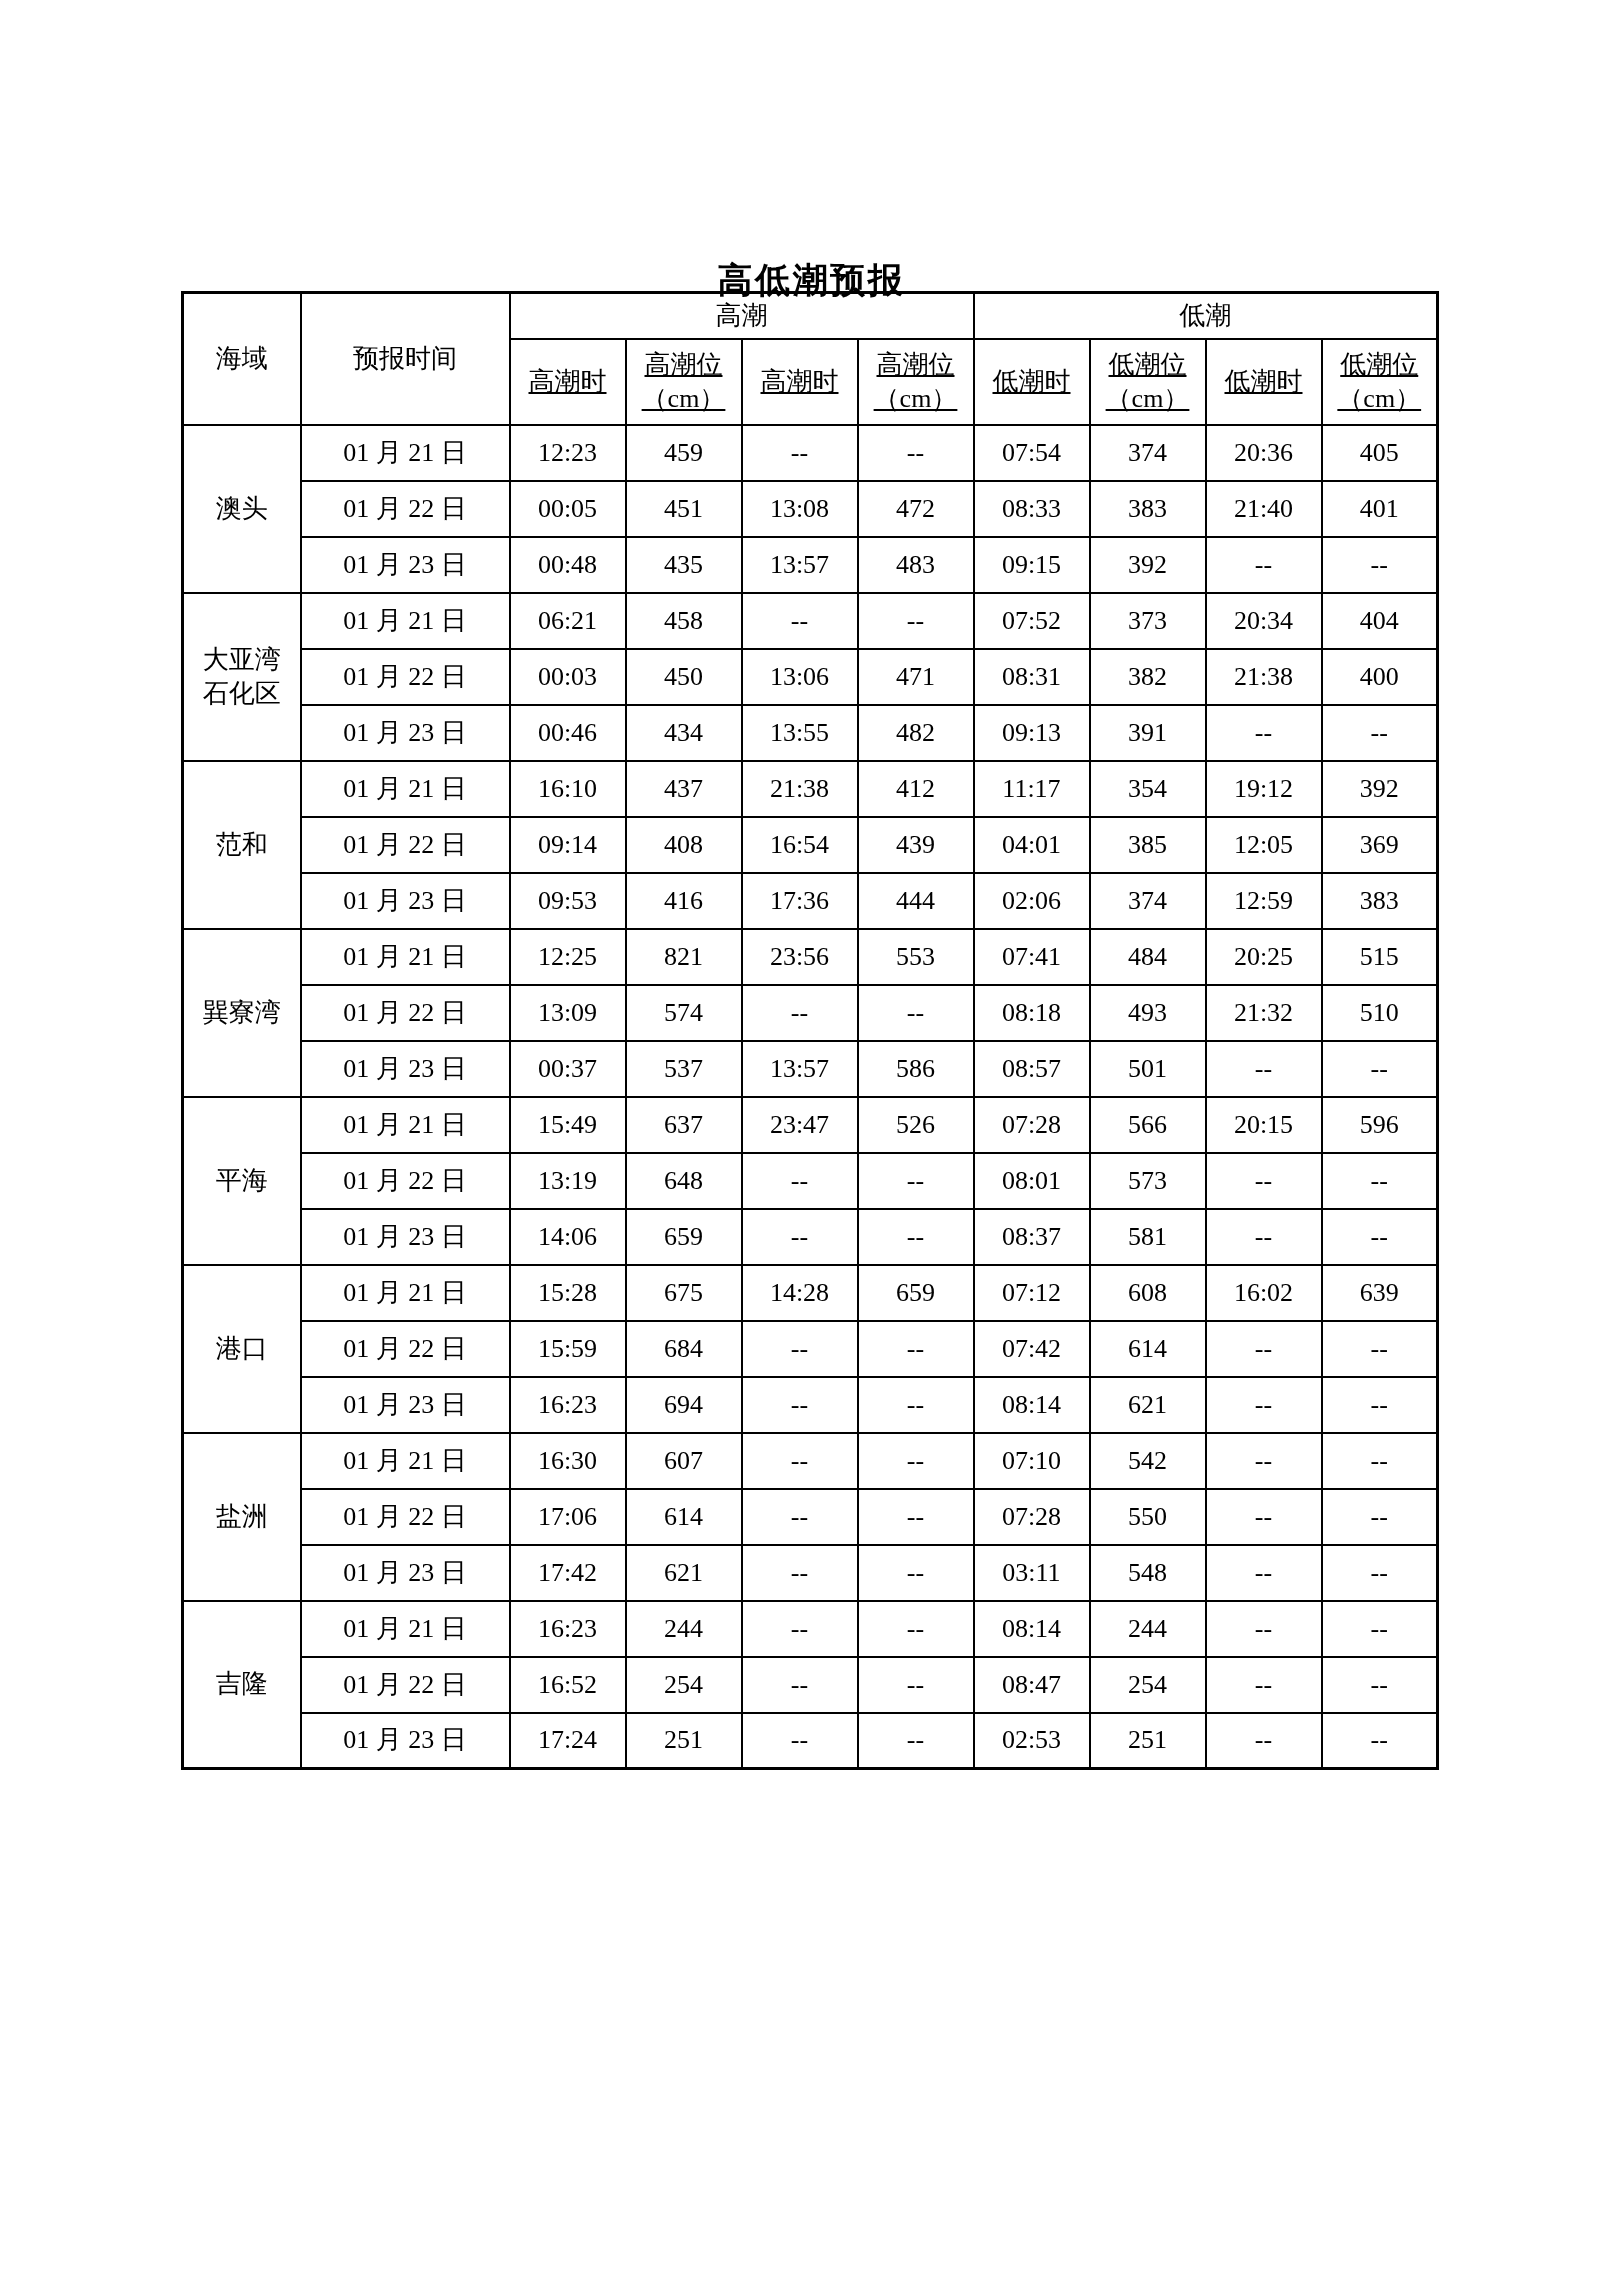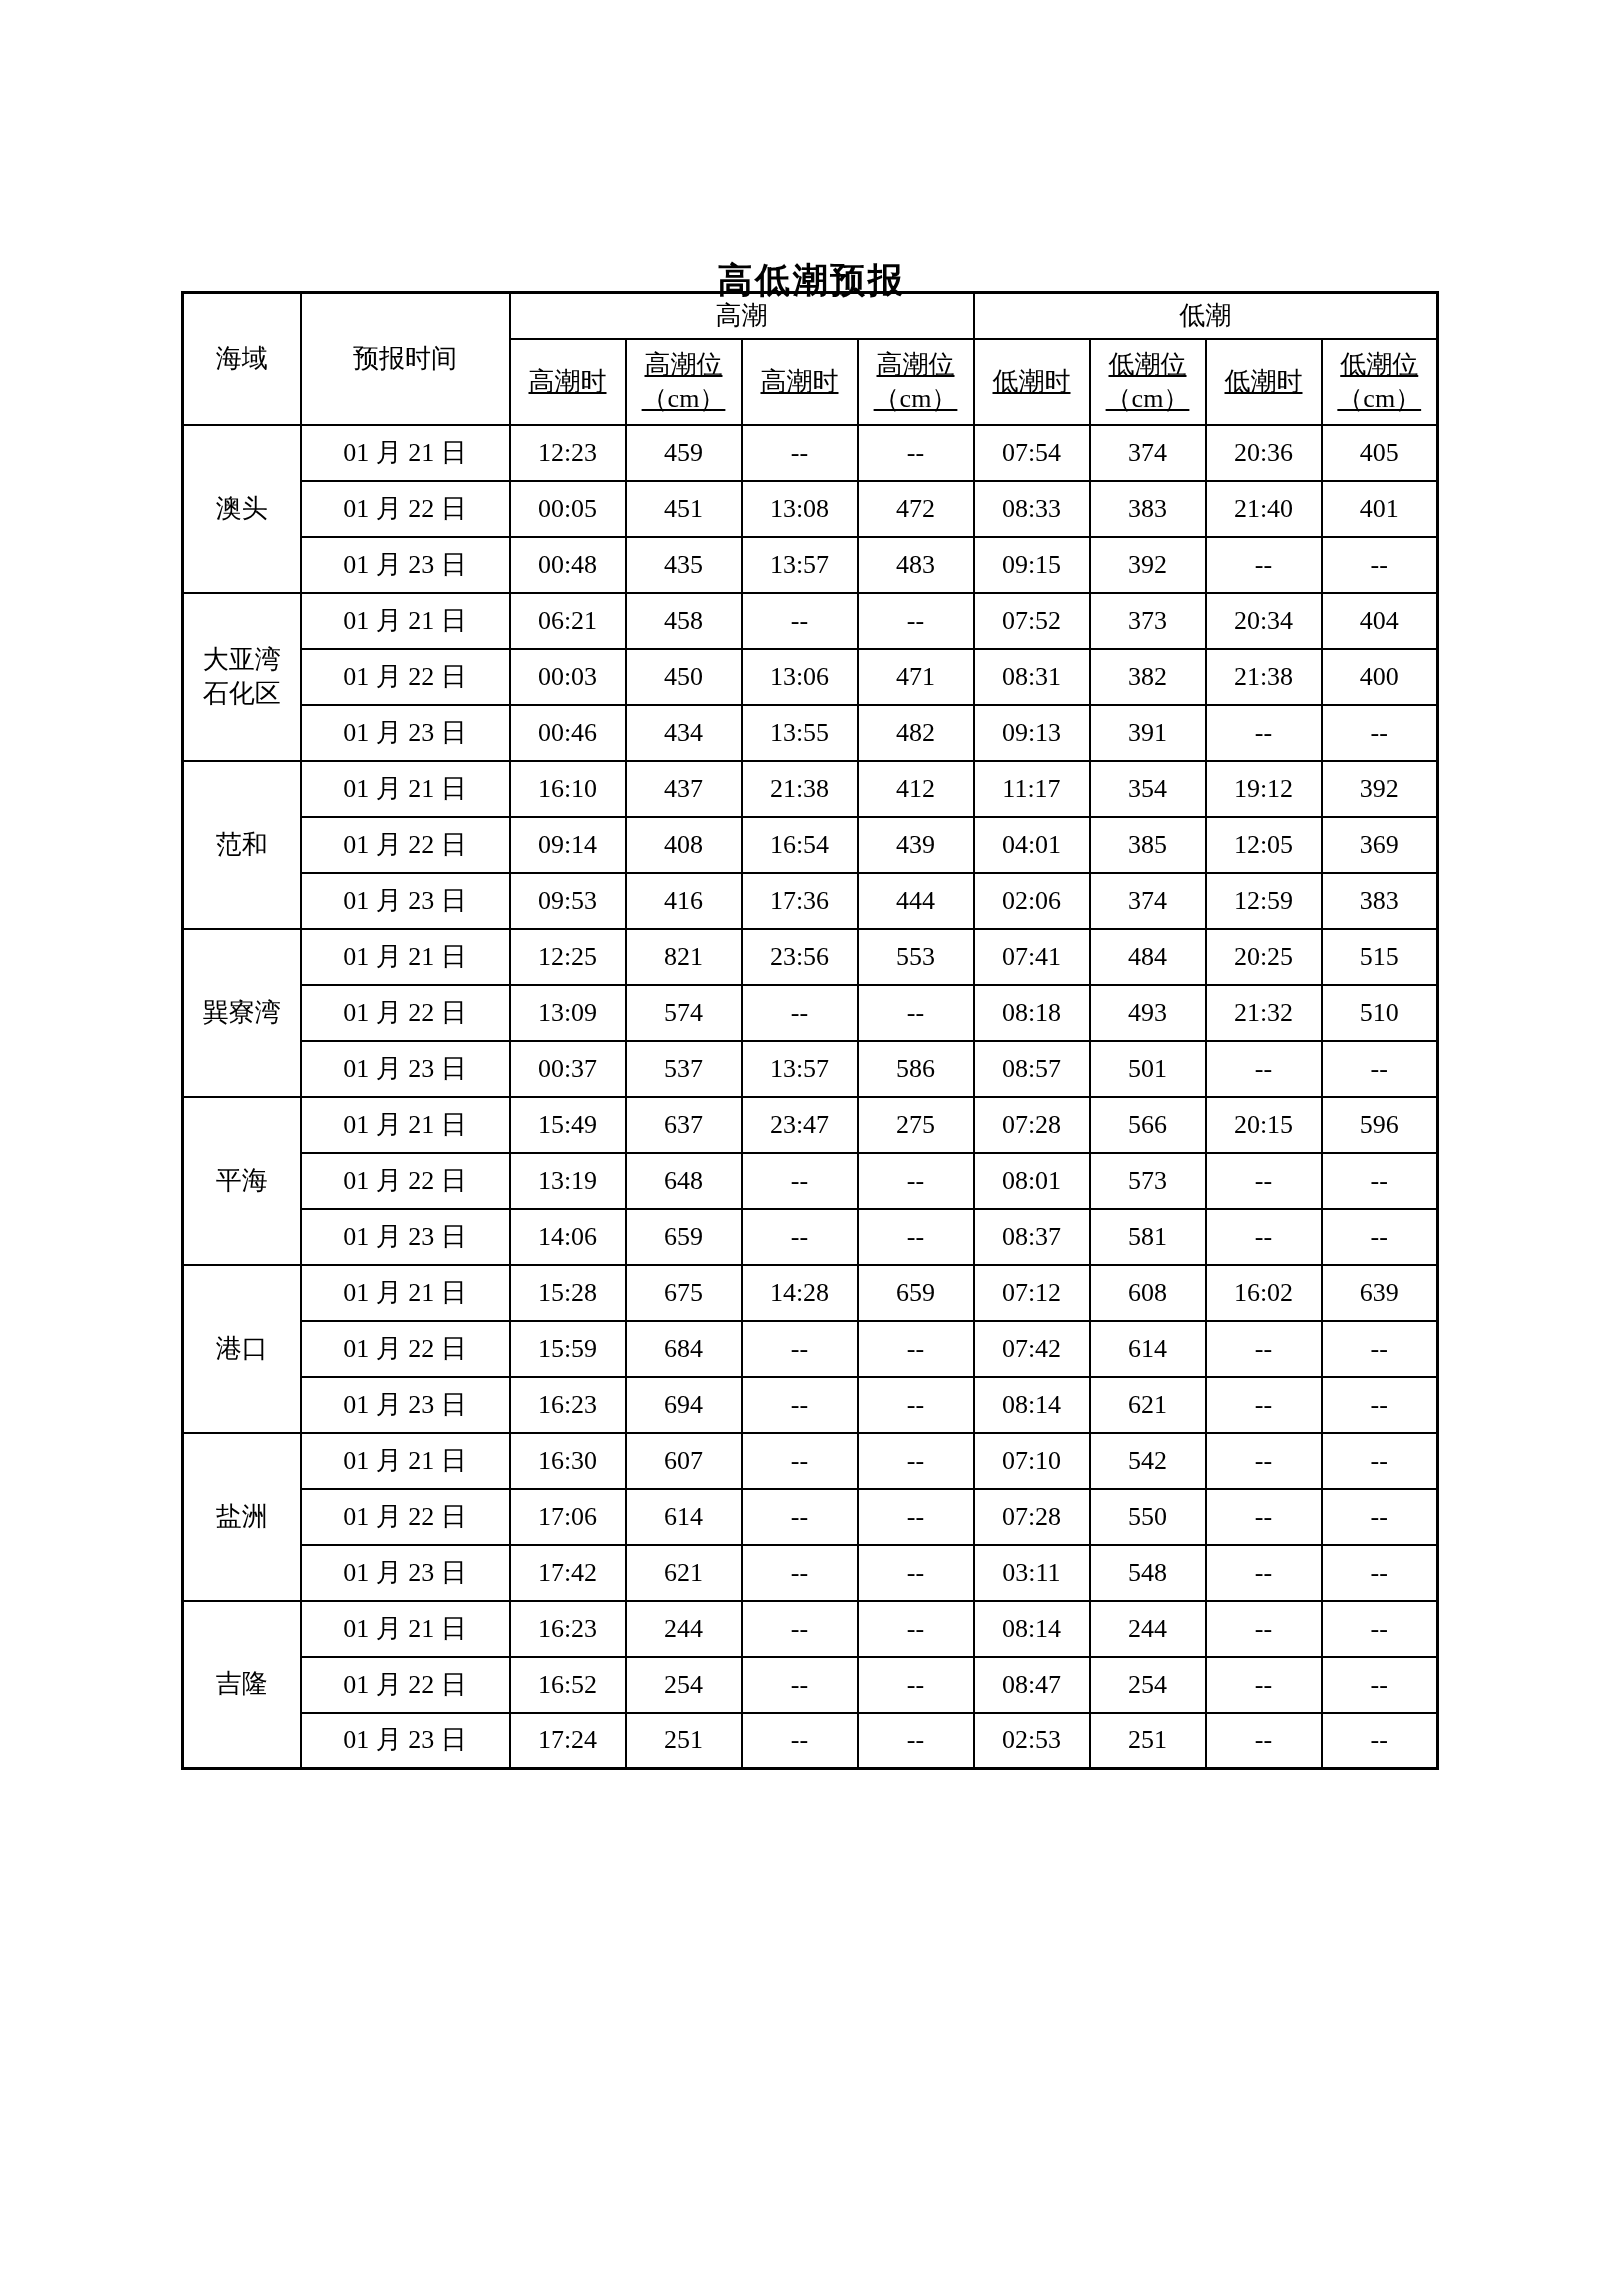--- a/index.html
+++ b/index.html
@@ -233,21 +233,21 @@
           <td>501</td>
           <td>--</td>
           <td>--</td>
         </tr>
         <tr>
           <td rowspan="3">平海</td>
           <td>01 月 21 日</td>
           <td>15:49</td>
           <td>637</td>
           <td>23:47</td>
-          <td>275</td>
+          <td>526</td>
           <td>07:28</td>
           <td>566</td>
           <td>20:15</td>
           <td>596</td>
         </tr>
         <tr>
           <td>01 月 22 日</td>
           <td>13:19</td>
           <td>648</td>
           <td>--</td>

